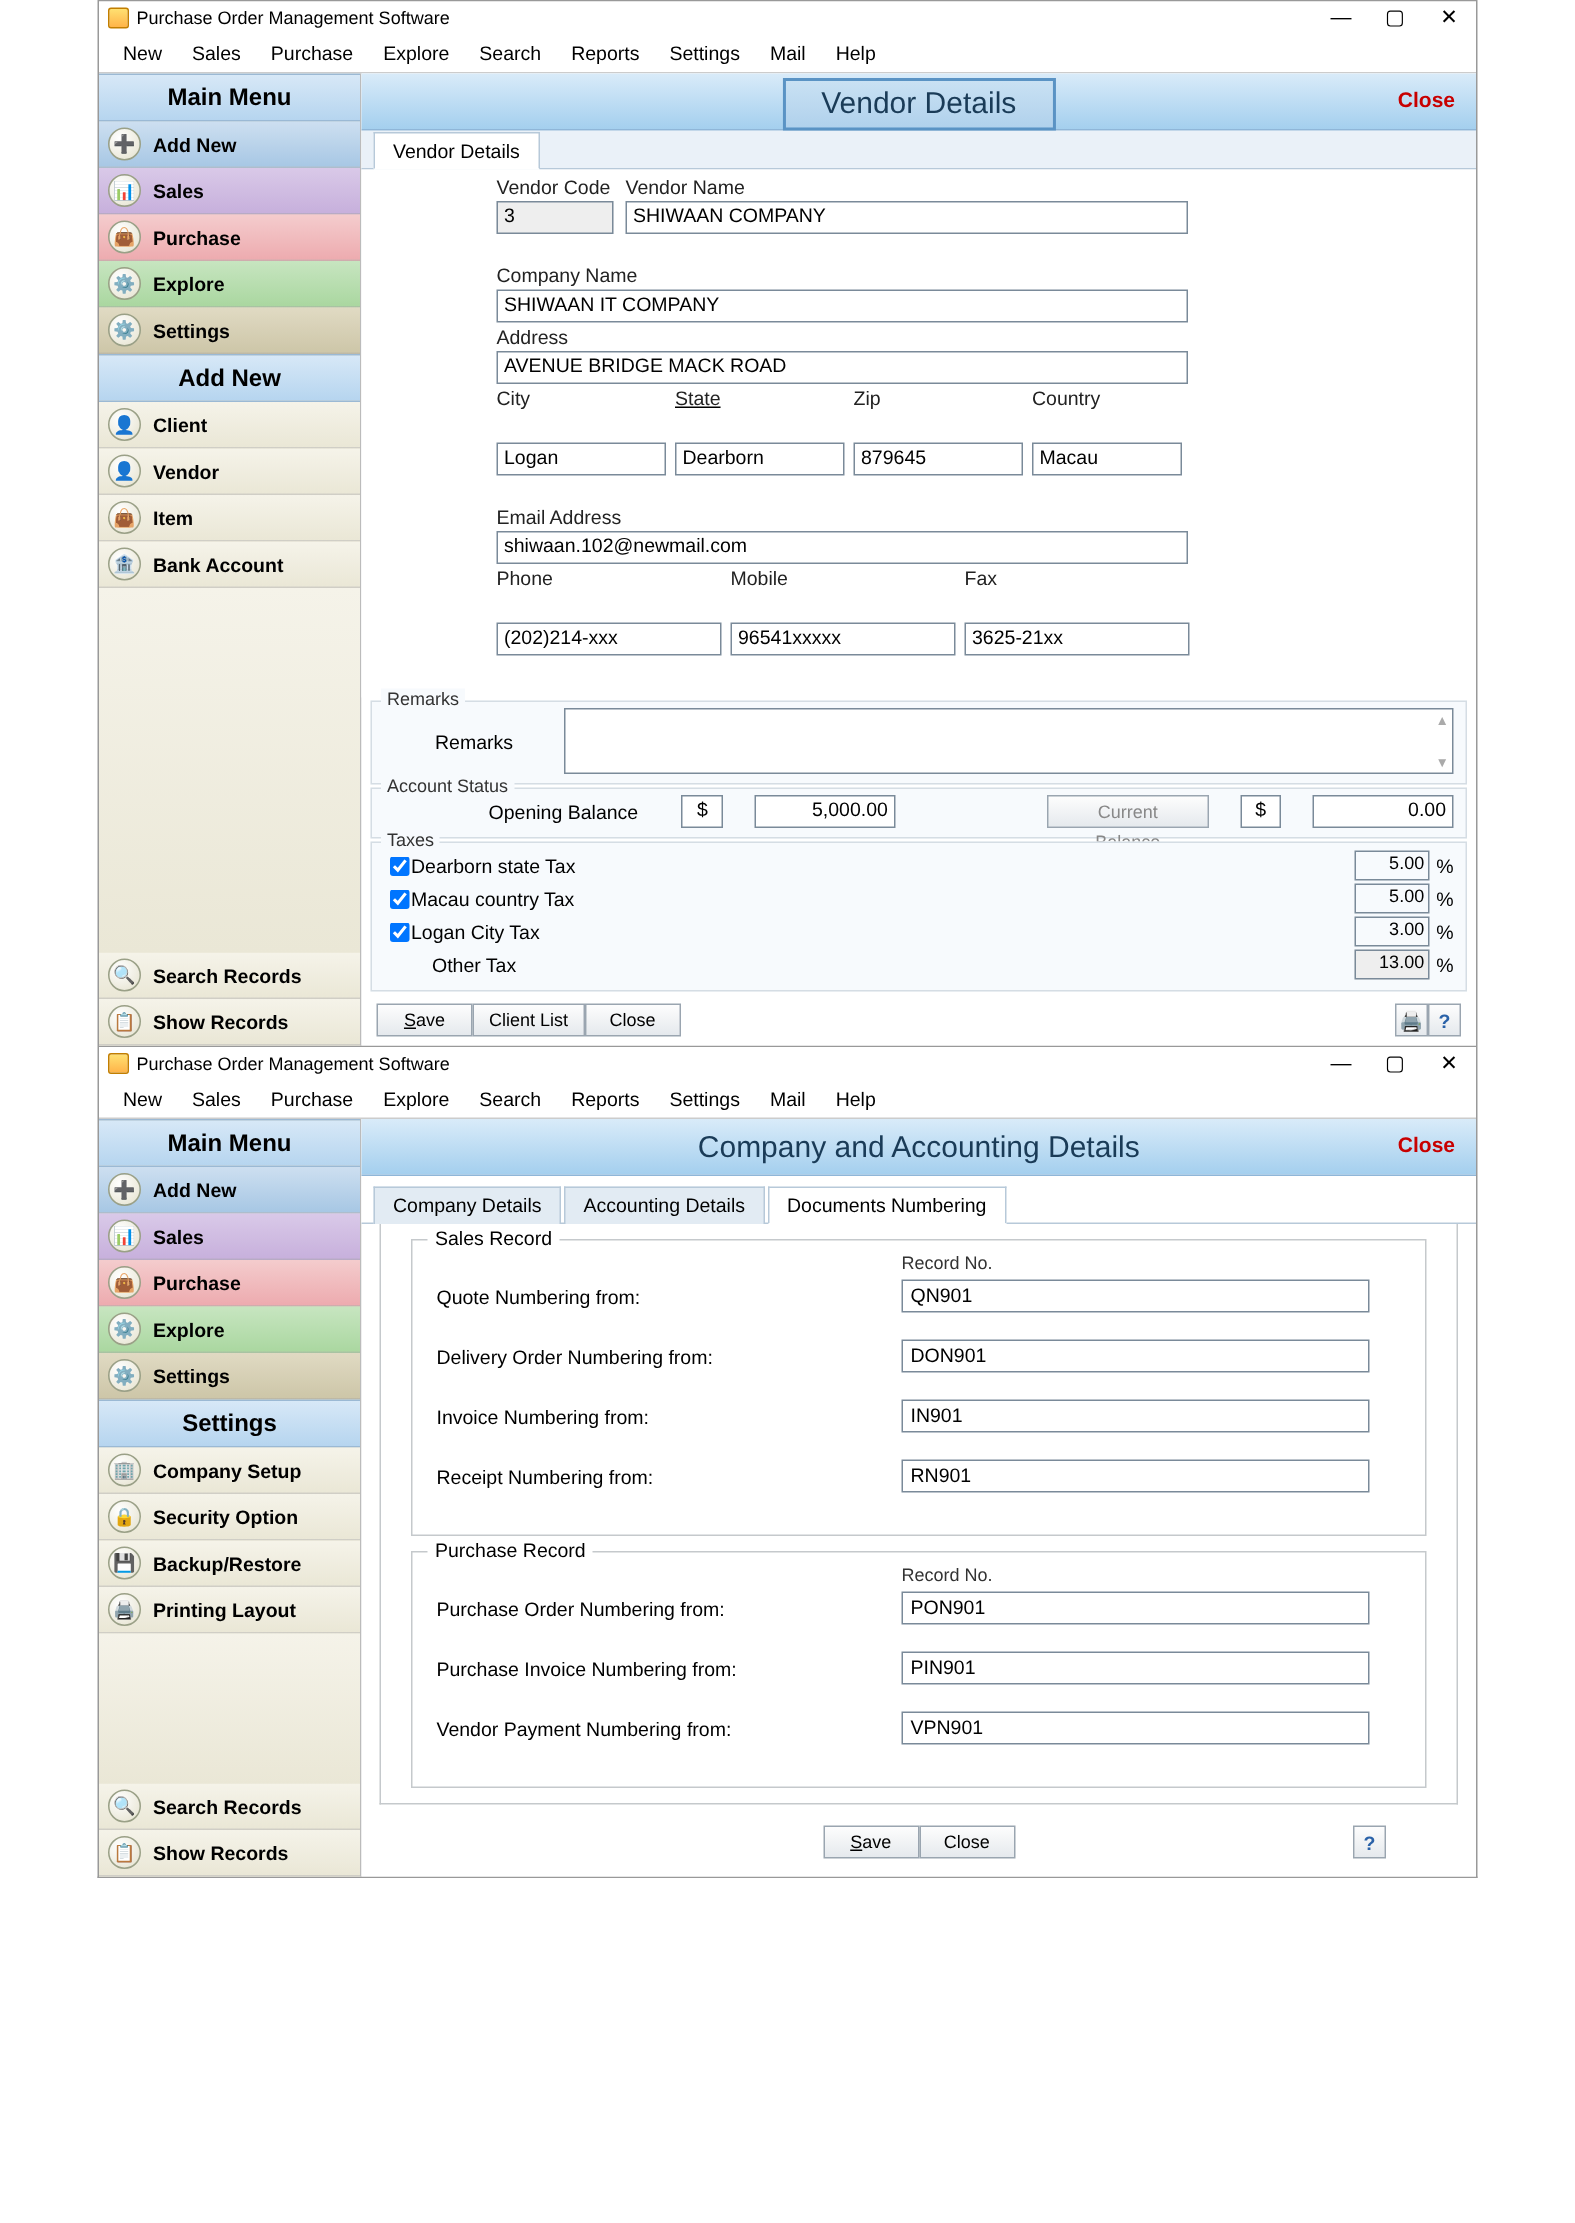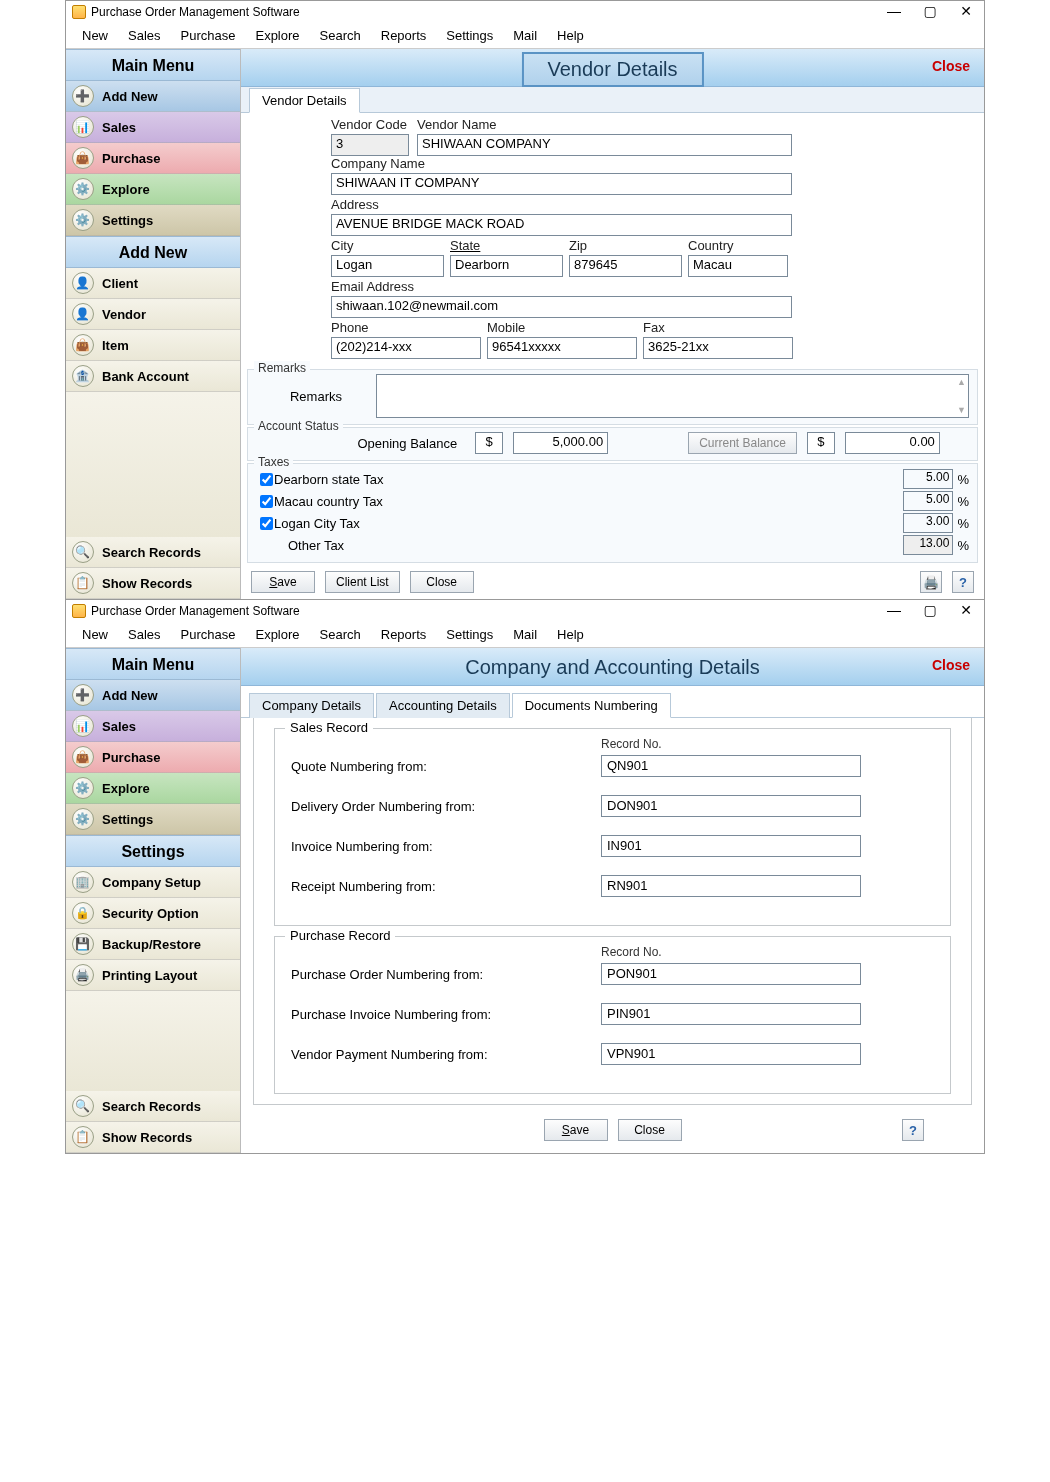--- a/index.html
+++ b/index.html
@@ -28,38 +28,38 @@
   .panel-header .title-plate { position:absolute; left:50%; transform:translateX(-50%); top:3px; padding:4px 24px; font-size:20px; color:#1a3b57; background:linear-gradient(#c9e1f3,#b0d1ec); border:2px solid #5a93c4;}
   .panel-header .title-plain { text-align:center; font-size:20px; color:#1a3b57; line-height:38px;}
   .close-link { position:absolute; right:14px; top:9px; color:#c80000; font-weight:bold; font-size:14px; cursor:default;}
   .tabrow { display:flex; border-bottom:1px solid #b7c9d9; background:#eaf1f8; padding-left:8px;}
   .tab { padding:4px 12px; font-size:13px; border:1px solid #b7c9d9; border-bottom:none; background:#e2ebf3; margin-right:2px; position:relative; top:1px; cursor:default;}
   .tab.active { background:#fff; border-bottom:1px solid #fff;}
   .form-area { padding:4px 8px 8px 90px; background:#fff; }
   .lbl { font-size:13px; color:#222; margin-bottom:2px; display:block;}
   .inp { height:22px; border:1px solid #7a8a99; padding:1px 4px; font-size:13px; background:#fff; }
   .inp.ro { background:#eee;}
-  .row { display:flex; gap:6px; margin-bottom:0;}
+  .row { display:flex; gap:6px; margin-bottom:20px;}
   .fieldset-look { border:1px solid #d5dde4; margin:2px 6px 2px 6px; padding:4px 8px 6px 8px; position:relative; background:#f7fafd;}
   .legend { position:absolute; top:-9px; left:6px; background:#f7fafd; padding:0 4px; font-size:12px; color:#333;}
   .numbox { width:50px; text-align:right; height:20px; border:1px solid #7a8a99; font-size:12px; padding-right:3px;}
   .taxes-row { display:flex; align-items:center; height:22px;}
   .taxes-row .cbcell { width:18px; text-align:center;}
   .taxes-row .tlabel { flex:1;}
   .pct { margin-left:4px;}
-  .btnbar { display:flex; gap:10px; padding:6px 10px; align-items:center;}
+  .btnbar { display:flex; gap:0; padding:6px 10px; align-items:center;}
   .btn { min-width:64px; height:22px; border:1px solid #9aa5b0; background:linear-gradient(#fdfdfd,#e5e9ed); font-size:12px; text-align:center; line-height:20px; cursor:default; padding:0 10px;}
   .btn .ul { text-decoration:underline;}
   .iconbtn { width:22px; height:22px; border:1px solid #9aa5b0; background:linear-gradient(#fdfdfd,#e5e9ed); display:flex; align-items:center; justify-content:center; font-size:13px;}
   .docnum-area { padding:10px 20px 0 20px;}
   .group { border:1px solid #c5c9cc; padding:8px 16px 10px 16px; margin-bottom:10px; position:relative;}
   .group .gtitle { position:absolute; top:-9px; left:10px; background:#fff; padding:0 5px; font-size:13px;}
   .docrow { display:flex; align-items:center; margin:18px 0;}
   .docrow .dl { width:310px; font-size:13px;}
-  .docrow .di { width:260px; height:22px; border:1px solid #7a8a99; padding:2px 5px; font-size:13px;}
+  .docrow .di { width:312px; height:22px; border:1px solid #7a8a99; padding:2px 5px; font-size:13px;}
   .recno { font-size:12px; color:#333; margin-left:310px; margin-bottom:-14px;}
   .round-outline { border:1px solid #9aa087; background:radial-gradient(circle at 35% 30%, #fff, #e4e1cd); }
 </style>
 </head>
 <body>
 
 <div class="window" style="margin:0 auto;">
   <div class="titlebar">
     <span class="app-icon"></span>
     <span>Purchase Order Management Software</span>
@@ -205,21 +205,21 @@
           <div style="width:120px; text-align:center;">Remarks</div>
           <div class="inp" style="flex:1; height:44px; position:relative;">
             <span style="position:absolute;right:2px;top:2px;color:#aaa;font-size:9px;">▲</span>
             <span style="position:absolute;right:2px;bottom:2px;color:#aaa;font-size:9px;">▼</span>
           </div>
         </div>
       </div>
 
       <div class="fieldset-look">
         <span class="legend">Account Status</span>
-        <div style="display:flex; align-items:center; gap:10px; justify-content:center;">
+        <div style="display:flex; align-items:center; gap:21px; justify-content:center;">
           <span style="width:180px; text-align:right; padding-right:8px;">Opening Balance</span>
           <div class="inp" style="width:28px;text-align:center;">$</div>
           <div class="inp" style="width:95px;text-align:right;">5,000.00</div>
           <div style="width:60px;"></div>
           <div class="btn" style="color:#888;">Current Balance</div>
           <div class="inp" style="width:28px;text-align:center;">$</div>
           <div class="inp" style="width:95px;text-align:right;">0.00</div>
         </div>
       </div>
 

